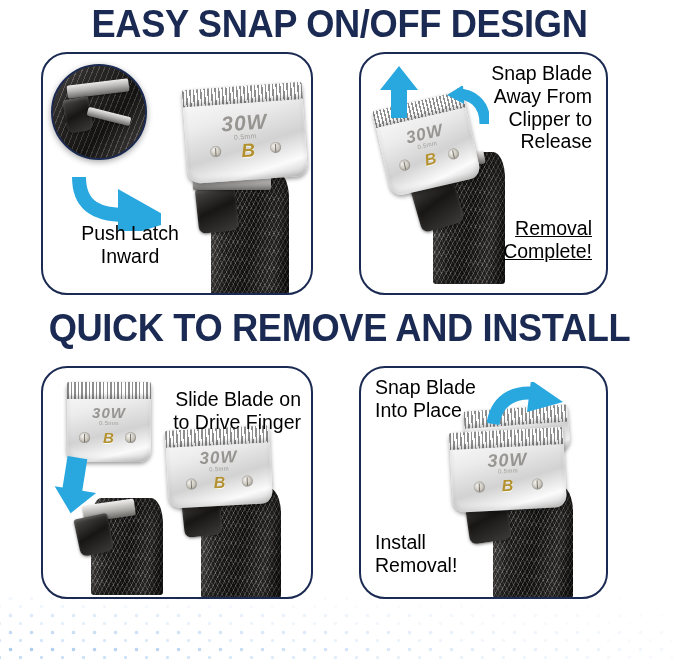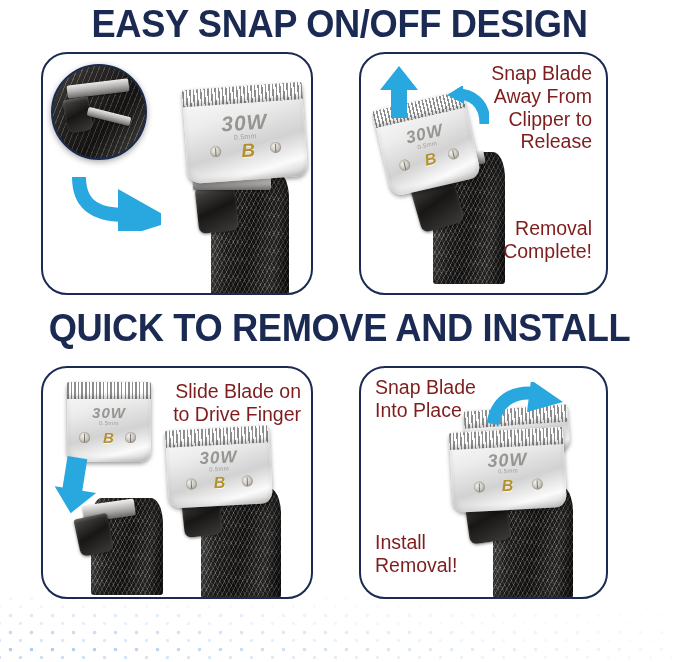--- a/index.html
+++ b/index.html
@@ -59,34 +59,34 @@
     z-index: 3;
   }
   #panel-1 { left: 41px;  top: 52px;  width: 272px; height: 243px; }
   #panel-2 { left: 359px; top: 52px;  width: 249px; height: 243px; }
   #panel-3 { left: 41px;  top: 366px; width: 272px; height: 233px; }
   #panel-4 { left: 359px; top: 366px; width: 249px; height: 233px; }
 
   
   .caption {
     position: absolute;
-    color: #7f1d1d;
+    color: #000000;
     font-size: 19.5px;
     line-height: 1.17;
     white-space: pre-line;
     z-index: 9;
   }
   .cap-left   { text-align: left; }
   .cap-right  { text-align: right; }
   .cap-center { text-align: center; }
 
   #cap-push-latch      { left: 12px;  top: 168px; width: 150px; text-align: center; }
   #cap-snap-away       { right: 14px; top: 8px;   width: 160px; text-align: right; }
-  #cap-removal         { right: 14px; top: 163px; width: 160px; text-align: right; }
-  #cap-slide-blade     { right: 10px; top: 12px;   width: 180px; text-align: right; }
+  #cap-removal         { right: 14px; top: 163px; width: 160px; text-align: right; text-decoration: underline; }
+  #cap-slide-blade     { right: 10px; top: 20px;   width: 180px; text-align: right; }
   #cap-snap-into       { left: 14px;  top: 8px;   width: 150px; text-align: left; }
   #cap-install         { left: 14px;  top: 163px; width: 150px; text-align: left; }
 
   
   .clipper { position: absolute; z-index: 5; }
 
   .body-shell {
     position: absolute;
     background:
       repeating-linear-gradient(118deg, rgba(255,255,255,0.16) 0 1px, rgba(0,0,0,0.30) 1px 4px),
@@ -207,20 +207,22 @@
       <div class="blogo" style="left:55px; top:54px; font-size:19px;">B</div>
       <div class="screw" style="left:84px; top:58px;"></div>
     </div>
   </div>
 
   <svg class="arrow" style="left:28px; top:115px;" width="90" height="62" viewBox="0 0 90 62">
     <path d="M8 8 C8 40, 30 46, 54 46 L54 32 L86 50 L54 60 L54 46" fill="none" stroke="#29a8e0" stroke-width="14" stroke-linecap="butt"></path>
     <path d="M50 30 L88 49 L50 61 Z" fill="#29a8e0"></path>
   </svg>
 
+  <div class="caption cap-center" id="cap-push-latch">Push Latch
+Inward</div>
 </div>
 
 <div class="panel" id="panel-2">
 
   <div class="clipper" style="left:14px; top:40px; width:140px; height:190px;">
     <div class="body-shell" style="left:58px; top:58px; width:72px; height:132px;"></div>
     <div class="latch" style="left:40px; top:84px; width:44px; height:50px; transform:rotate(-16deg);"></div>
     <div class="hinge" style="left:46px; top:62px; width:64px; height:13px; transform:rotate(-10deg);"></div>
 
     <div class="blade" style="left:6px; top:6px; width:92px; height:88px; transform:rotate(-13deg);">

